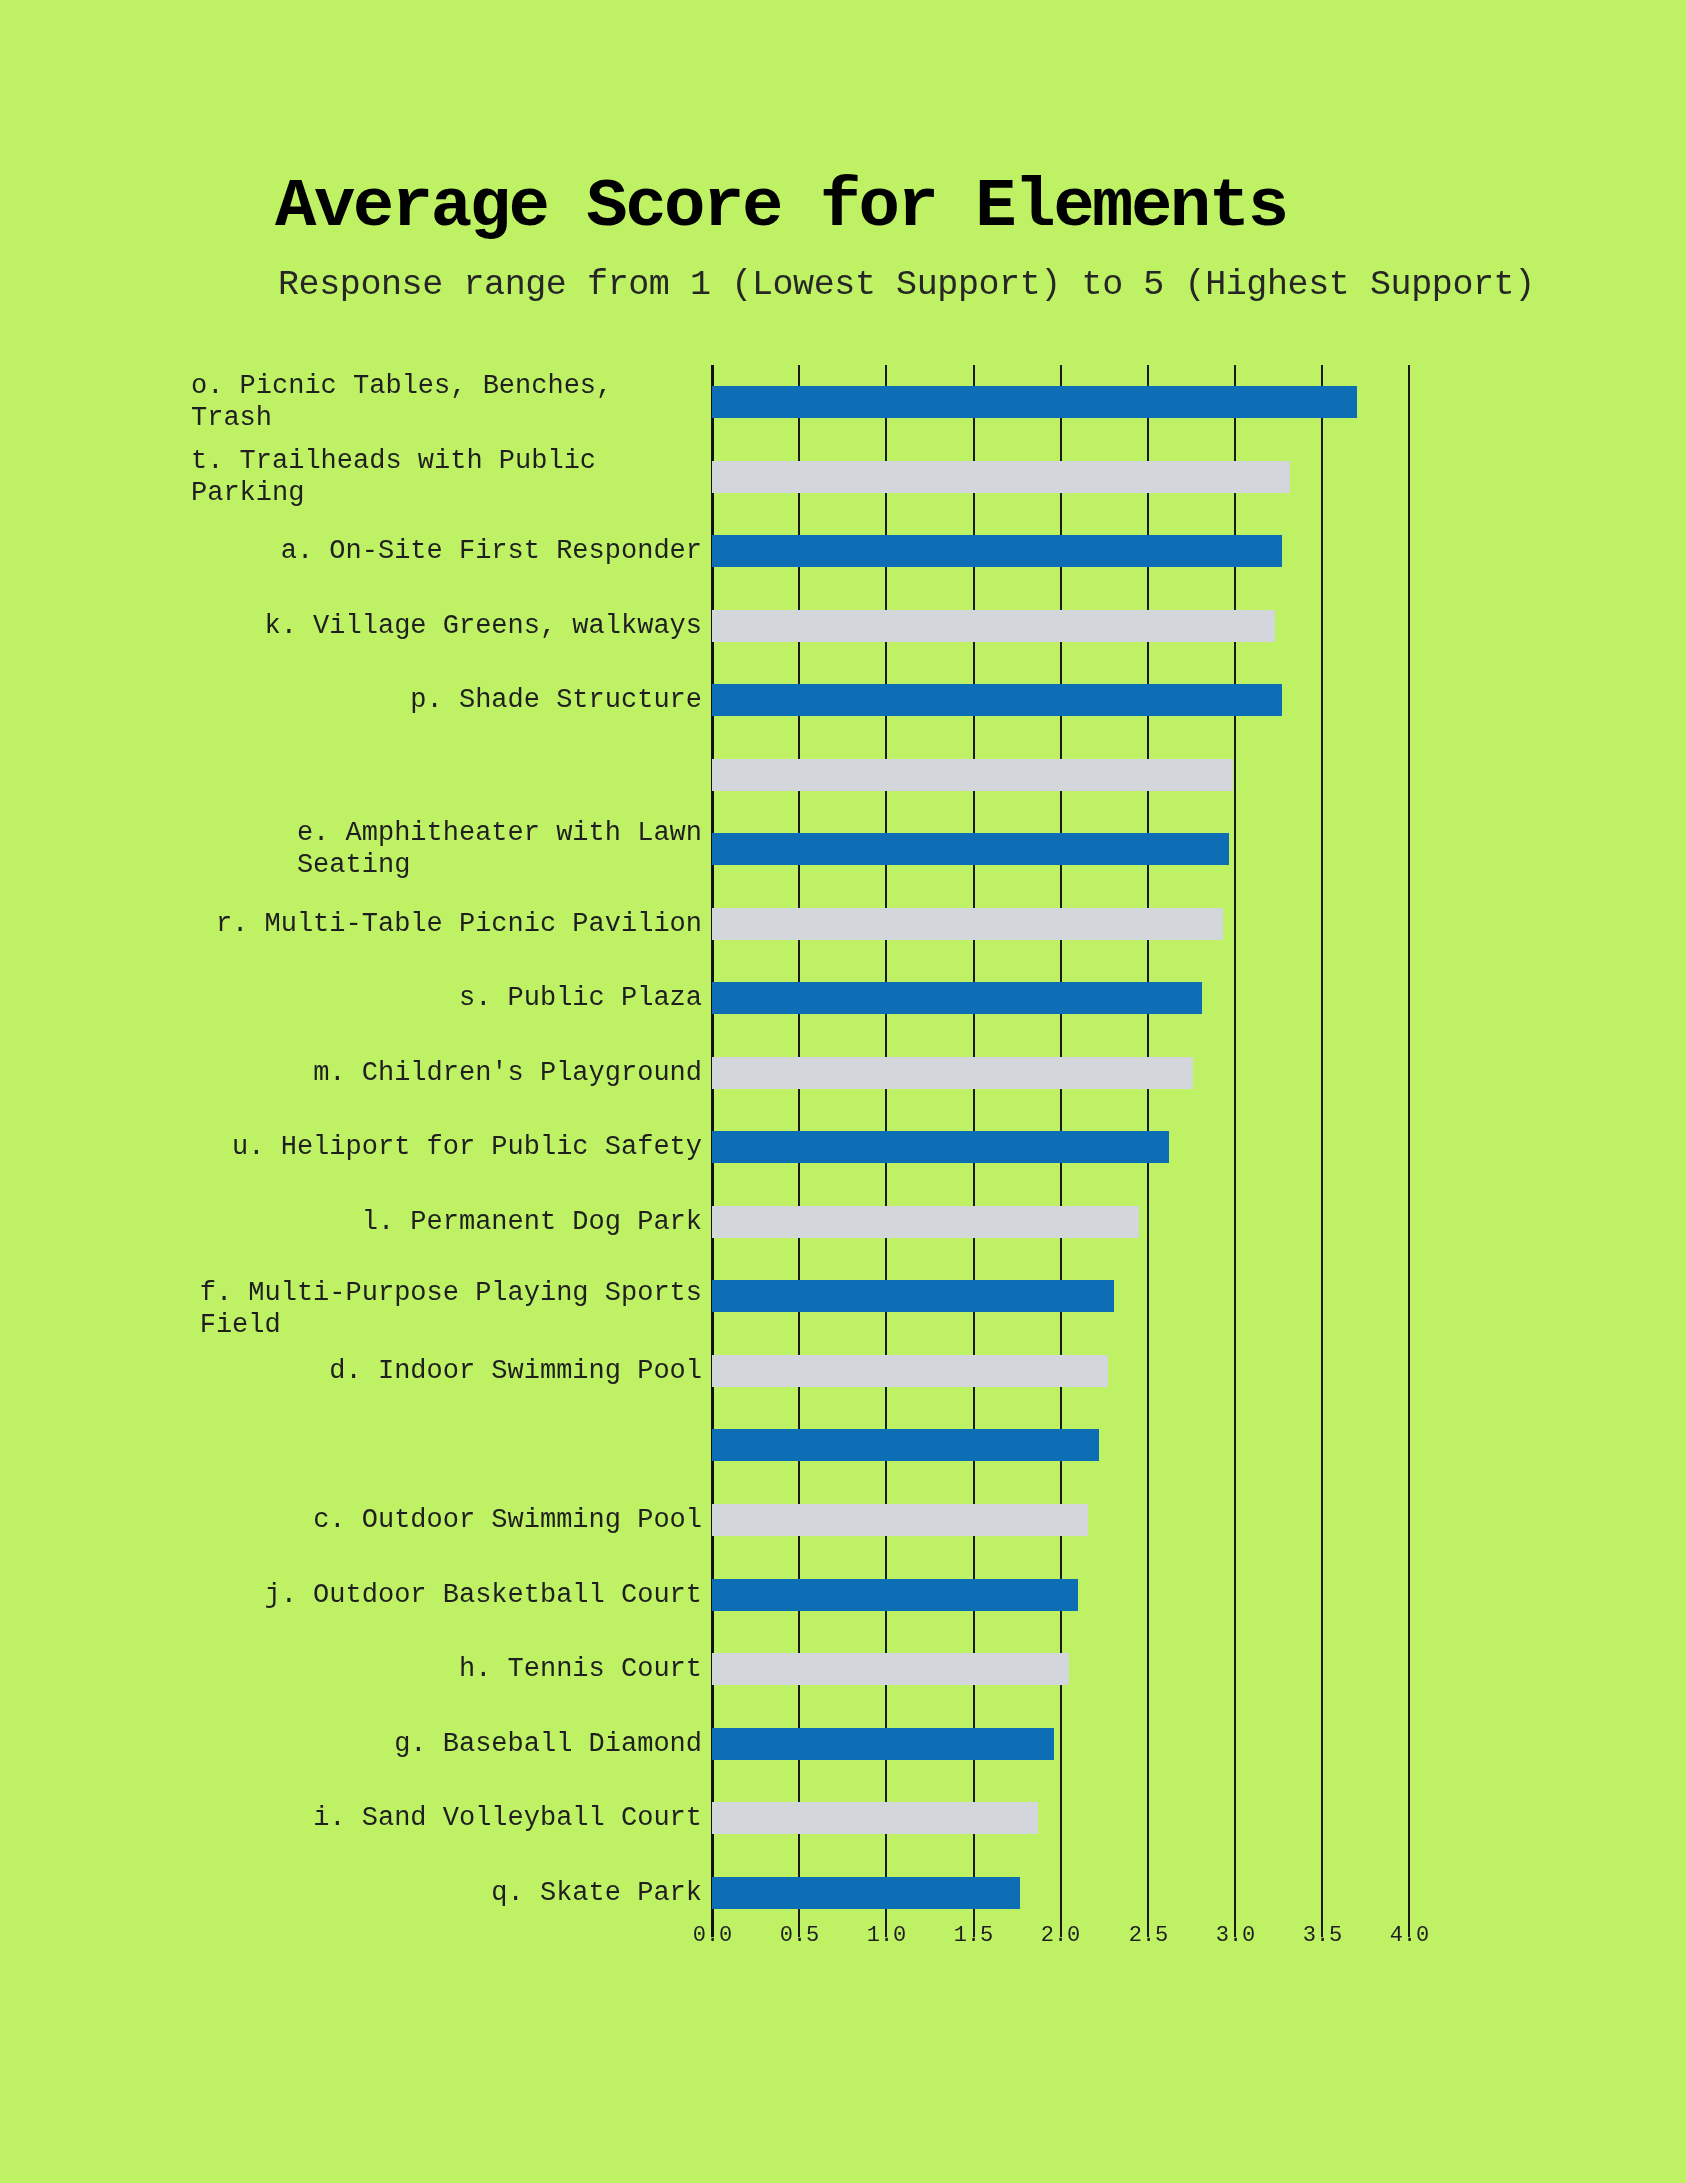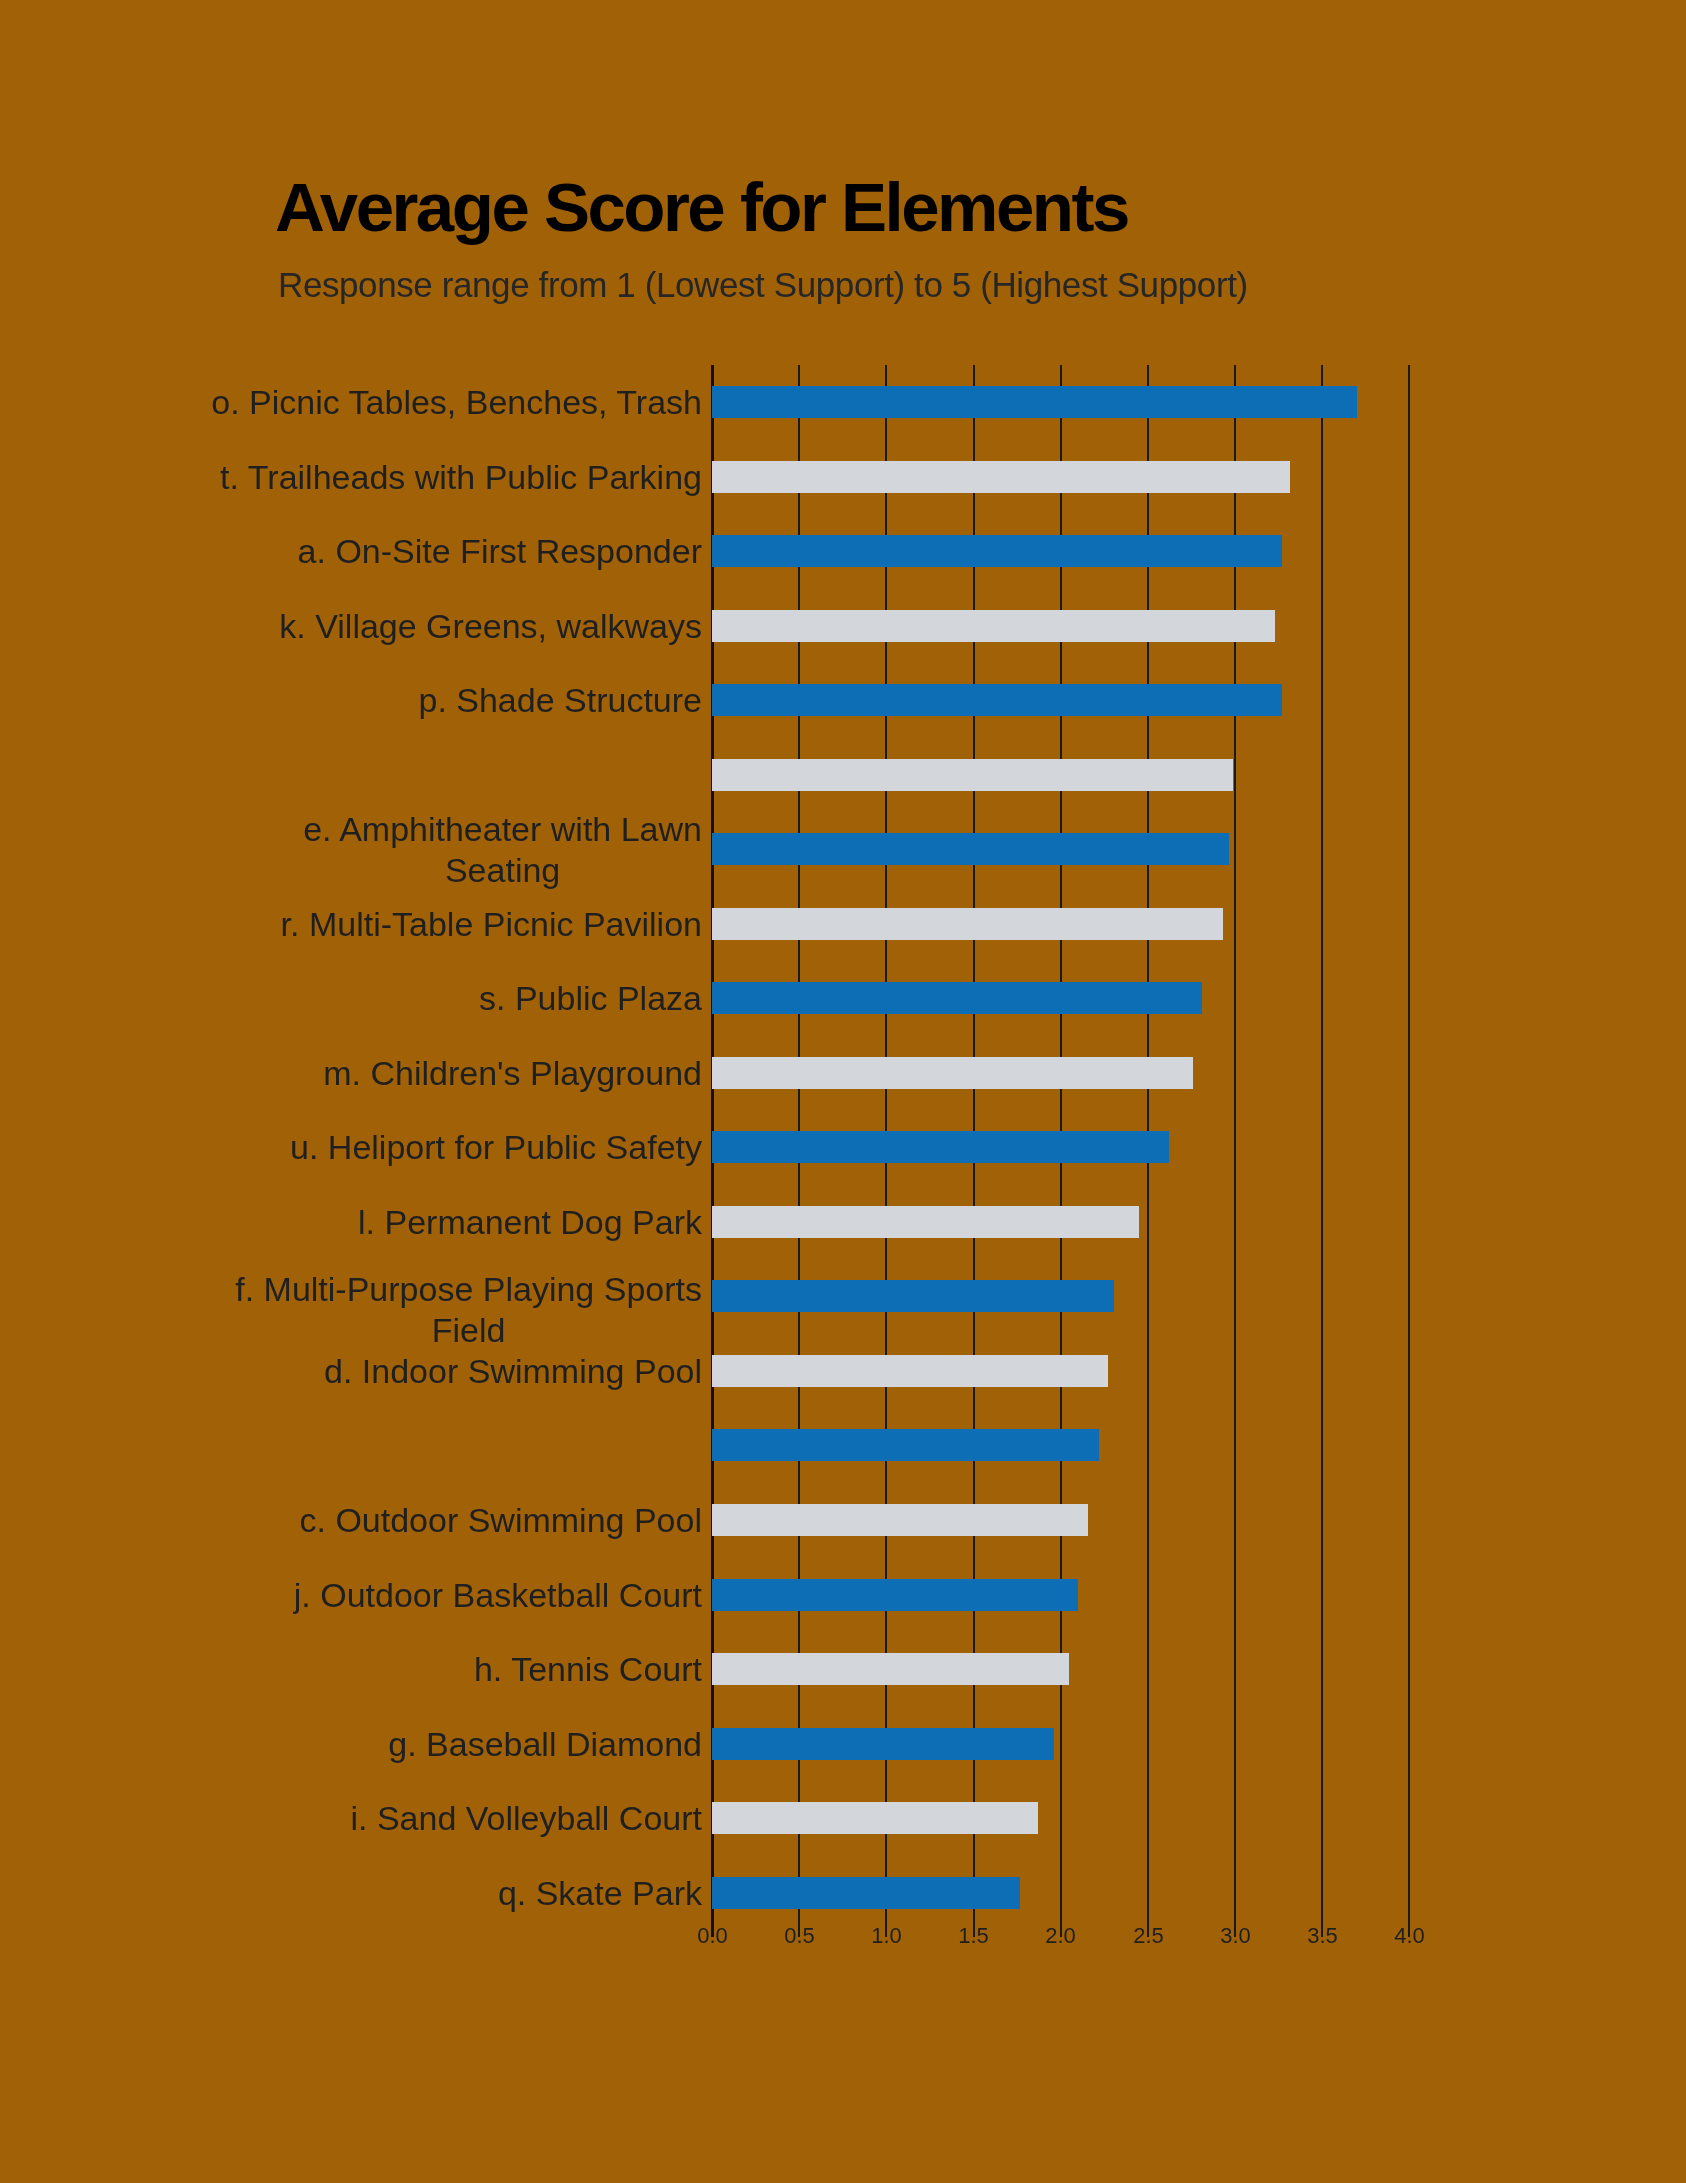--- a/index.html
+++ b/index.html
@@ -1,20 +1,20 @@
 <!DOCTYPE html>
 <html style="font-size:13.4px"><head>
 <meta charset="utf-8">
 <style>
   html,body{margin:0;padding:0;background:#ffffff;}
   .page{
     position:relative;
     width:1687px;height:2183px;
-    background:#a16207;
-    font-family:Liberation Sans, sans-serif;
+    background:#bef264;
+    font-family:Liberation Mono, monospace;
     overflow:hidden;
   }
   .chart-title{
     position:absolute;left:275px;top:168px;margin:0;
     font-size:69px;font-weight:700;letter-spacing:-2.5px;color:#000000;
   }
   .chart-subtitle{
     position:absolute;left:278px;top:265px;margin:0;
     font-size:35px;font-weight:400;color:#262626;letter-spacing:-0.4px;
   }
@@ -29,22 +29,22 @@
   .row{position:absolute;left:0;width:100%;z-index:2;}
   .bar{
     position:absolute;left:0;height:32px;z-index:2;
   }
   .labels{
     position:absolute;left:191px;top:365px;width:511px;height:1565px;z-index:3;
   }
   .row-label{
     position:absolute;left:0;width:100%;
     display:flex;align-items:center;justify-content:flex-end;
-    text-align:center;
-    font-size:34px;color:#1f1f1f;line-height:1.18;
+    text-align:left;
+    font-size:27px;color:#1f1f1f;line-height:1.18;
     white-space:pre-line;
   }
   .xtick-label{
     position:absolute;top:1558px;width:101px;margin-left:-50px;
     text-align:center;font-size:22px;color:#1f1f1f;z-index:2;
   }
 </style>
 </head>
 <body>
 

